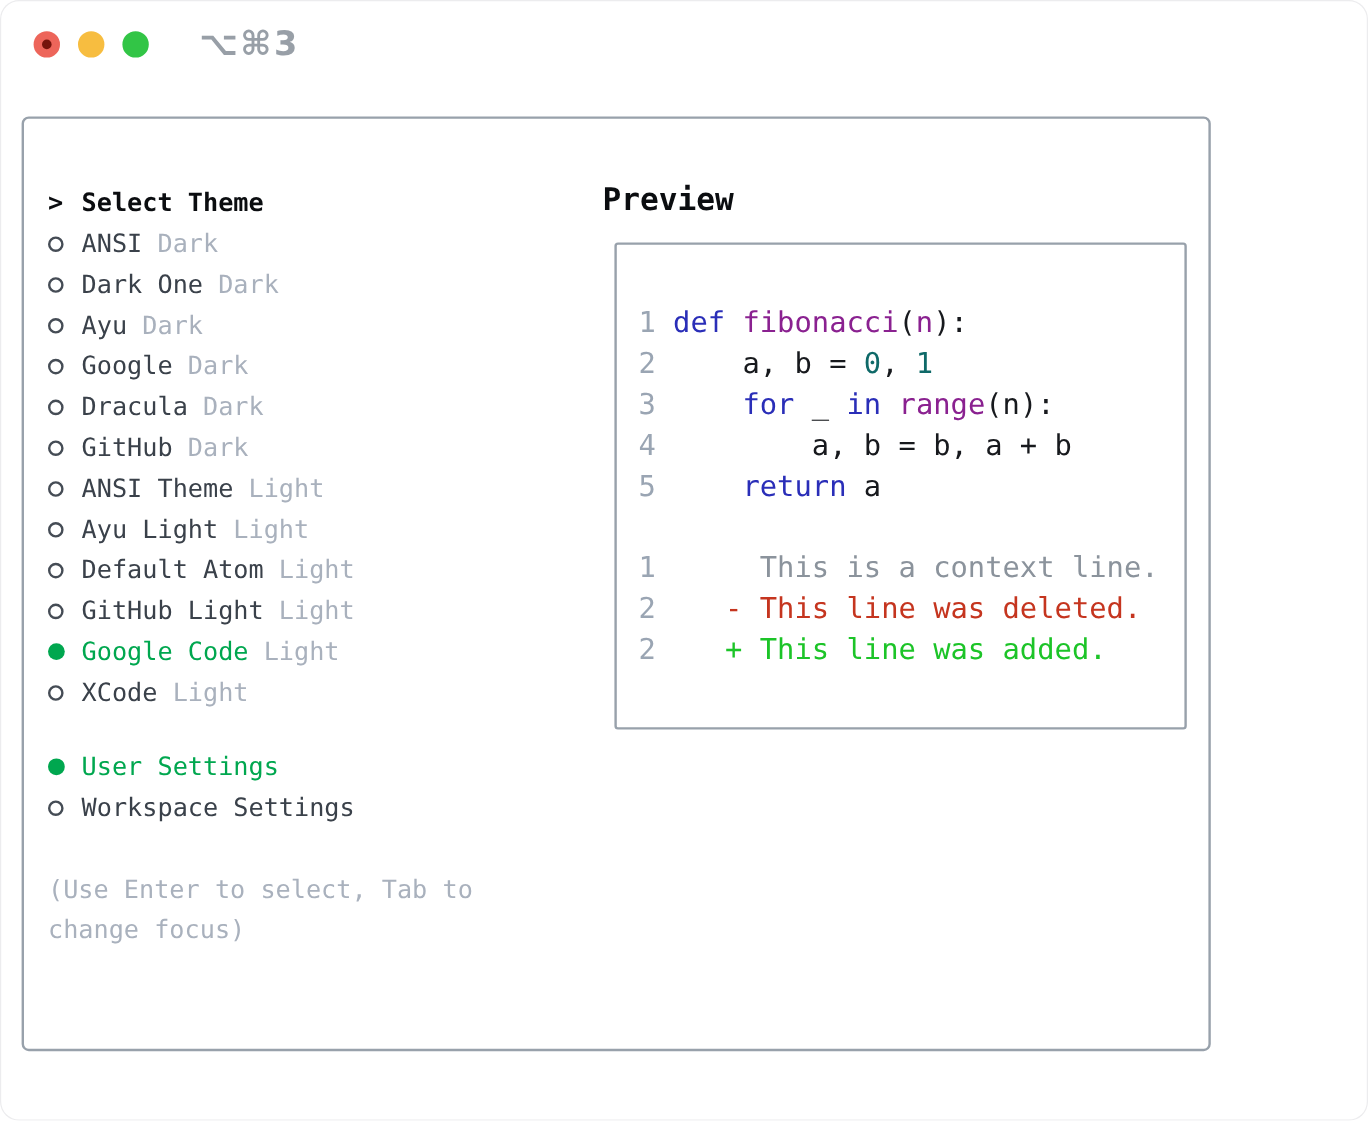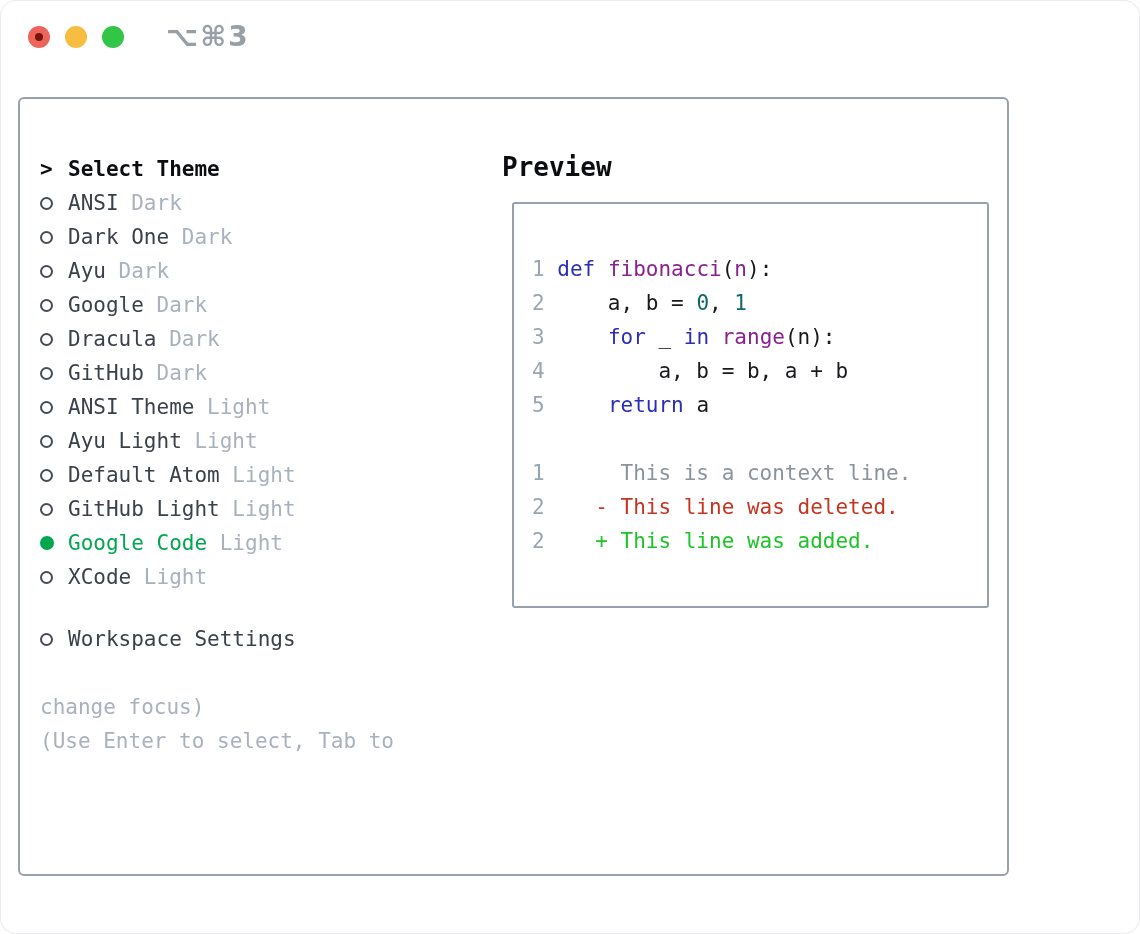--- a/index.html
+++ b/index.html
@@ -51,21 +51,21 @@
   .preview-label{
     position:absolute;left:482px;top:51px;height:34px;line-height:34px;
     font-size:26px;font-weight:bold;color:#0b0d10;
   }
   .preview-box{
     position:absolute;left:492px;top:103px;width:477px;height:406px;
     border:2px solid #98a1ab;border-radius:3px;box-sizing:border-box;
     overflow:hidden;background:#ffffff;
   }
   .code{
-    margin:0;padding:48px 0 0 18px;font-size:21px;line-height:34px;
+    margin:0;padding:48px 0 0 18px;font-size:24px;line-height:34px;
     font-family:"DejaVu Sans Mono", monospace;
   }
   .cl{height:34px;white-space:pre;}
   .s-num{color:#9aa5b3;}
   .s-kw{color:#2a2eb8;}
   .s-fn{color:#8a2190;}
   .s-lit{color:#0e6968;}
   .s-pl{color:#17191d;}
   .s-ctx{color:#8b939c;}
   .s-del{color:#c5351f;}
@@ -101,27 +101,28 @@
           <div class="row"><span class="glyph"><span class="radio"></span></span><span class="item-name">ANSI Theme</span><span class="variant"> Light</span></div>
           <div class="row"><span class="glyph"><span class="radio"></span></span><span class="item-name">Ayu Light</span><span class="variant"> Light</span></div>
           <div class="row"><span class="glyph"><span class="radio"></span></span><span class="item-name">Default Atom</span><span class="variant"> Light</span></div>
           <div class="row"><span class="glyph"><span class="radio"></span></span><span class="item-name">GitHub Light</span><span class="variant"> Light</span></div>
           <div class="row sel"><span class="glyph"><span class="radio on"></span></span><span class="item-name">Google Code</span><span class="variant"> Light</span></div>
           <div class="row"><span class="glyph"><span class="radio"></span></span><span class="item-name">XCode</span><span class="variant"> Light</span></div>
         </div>
 
       <div class="apply-block">
         <div>
+            <div class="row sel"><span class="glyph"><span class="radio on"></span></span><span class="item-name">User Settings</span></div>
             <div class="row"><span class="glyph"><span class="radio"></span></span><span class="item-name">Workspace Settings</span></div>
           </div>
       </div>
 
       <div class="hint">
+        <div class="row">(Use Enter to select, Tab to</div>
         <div class="row">change focus)</div>
-        <div class="row">(Use Enter to select, Tab to</div>
       </div>
     </div>
 
     <div class="preview-label">Preview</div>
 
     <div class="preview-box">
       <pre class="code"><div class="cl"><span class="s-num">1 </span><span class="s-kw">def </span><span class="s-fn">fibonacci</span><span class="s-pl">(</span><span class="s-fn">n</span><span class="s-pl">):</span></div><div class="cl"><span class="s-num">2 </span><span class="s-pl">    a, b = </span><span class="s-lit">0</span><span class="s-pl">, </span><span class="s-lit">1</span></div><div class="cl"><span class="s-num">3 </span><span class="s-pl">    </span><span class="s-kw">for</span><span class="s-pl"> _ </span><span class="s-kw">in</span><span class="s-pl"> </span><span class="s-fn">range</span><span class="s-pl">(n):</span></div><div class="cl"><span class="s-num">4 </span><span class="s-pl">        a, b = b, a + b</span></div><div class="cl"><span class="s-num">5 </span><span class="s-pl">    </span><span class="s-kw">return</span><span class="s-pl"> a</span></div><div class="cl">&nbsp;</div><div class="cl"><span class="s-num">1</span><span class="s-ctx">      This is a context line.</span></div><div class="cl"><span class="s-num">2</span><span class="s-del">    - This line was deleted.</span></div><div class="cl"><span class="s-num">2</span><span class="s-add">    + This line was added.</span></div></pre>
     </div>
 
   </div>

